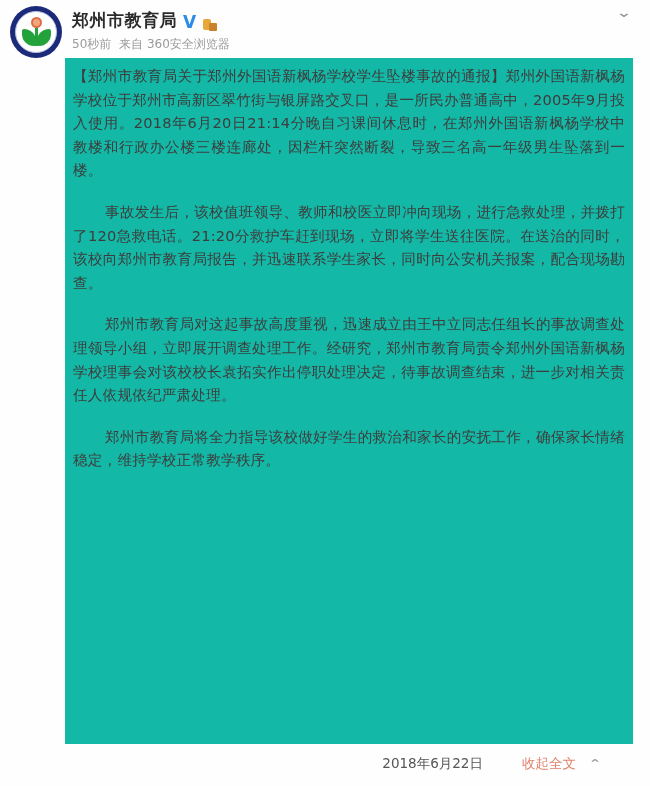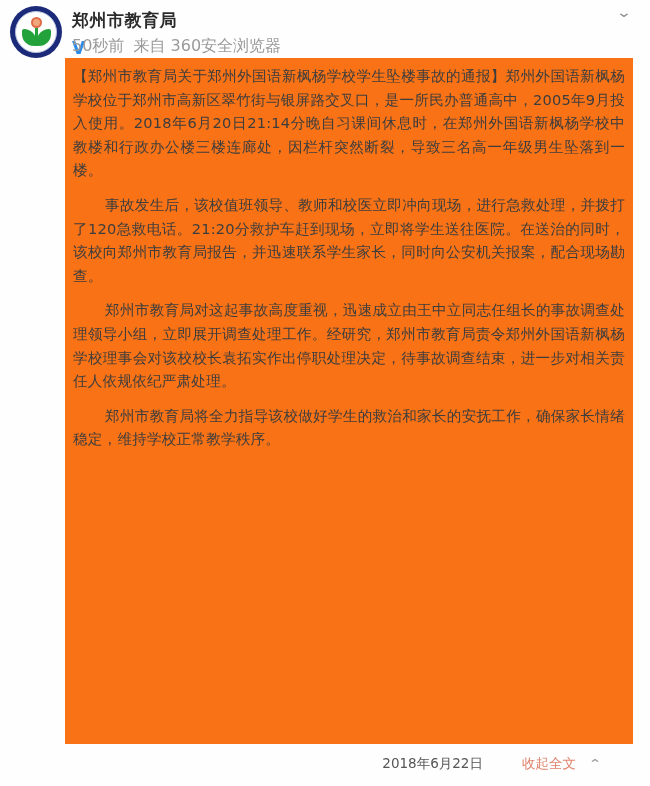--- a/index.html
+++ b/index.html
@@ -27,46 +27,46 @@
       background: #23a13b; border-radius: 2px 12px 2px 12px;
     }
     .avatar-inner .leaf-r {
       position: absolute; left: 21px; top: 17px; width: 14px; height: 17px;
       background: #23a13b; border-radius: 12px 2px 12px 2px;
     }
     .avatar-inner .stem {
       position: absolute; left: 19px; top: 16px; width: 3px; height: 18px; background: #23a13b;
     }
 
-    .name-row { position: absolute; left: 72px; top: 9px; display: flex; align-items: flex-start; gap: 6px; flex-direction: column; }
+    .name-row { position: absolute; left: 72px; top: 9px; display: flex; align-items: flex-end; gap: 6px; }
     .name { font-size: 17px; font-weight: bold; color: #2b2b2b; letter-spacing: 0.5px; }
     .verified { font-size: 17px; font-weight: bold; color: #2a8ce8; font-family: "DejaVu Sans", sans-serif; }
     .badge {
       width: 16px; height: 15px; position: relative;
     }
     .badge .b1 { position: absolute; left: 1px; top: 2px; width: 8px; height: 11px; background: #e9a63a; border-radius: 2px; }
     .badge .b2 { position: absolute; left: 7px; top: 6px; width: 8px; height: 8px; background: #c9822a; border-radius: 1px; }
-    .meta { position: absolute; left: 72px; top: 36px; font-size: 16px; color: #9a9a9a; }
+    .meta { position: absolute; left: 72px; top: 36px; font-size: 12px; color: #9a9a9a; }
     .meta span { margin-right: 4px; }
     .chevron-down {
       position: absolute; right: 20px; top: 4px; font-size: 14px; color: #8f8f8f; cursor: pointer;
       transform: scaleX(1.4);
     }
 
     
     .content {
       position: absolute; left: 65px; top: 58px; width: 568px; height: 686px;
-      background: #f97316;
+      background: #14b8a6;
       padding: 6px 8px 0 8px;
     }
     .para {
       font-size: 14.6px; line-height: 23.6px; color: #3d3d3d; text-align: justify;
       letter-spacing: 0.2px;
     }
-    .para.indent { text-indent: 2.2em; margin-top: 11px; }
+    .para.indent { text-indent: 2.2em; margin-top: 18px; }
     .para.first { text-indent: 0; }
 
     
     .footer { position: absolute; right: 50px; top: 755px; display: flex; align-items: center; gap: 8px; font-size: 13.5px; }
     .date { color: #555555; }
     .collapse { color: #e0846e; cursor: pointer; padding-left: 31px; }
     .chevron-up { color: #9a9a9a; font-size: 12px; margin-left: 6px; cursor: pointer; transform: scaleX(1.4); }
   </style>
 </head>
 <body>

